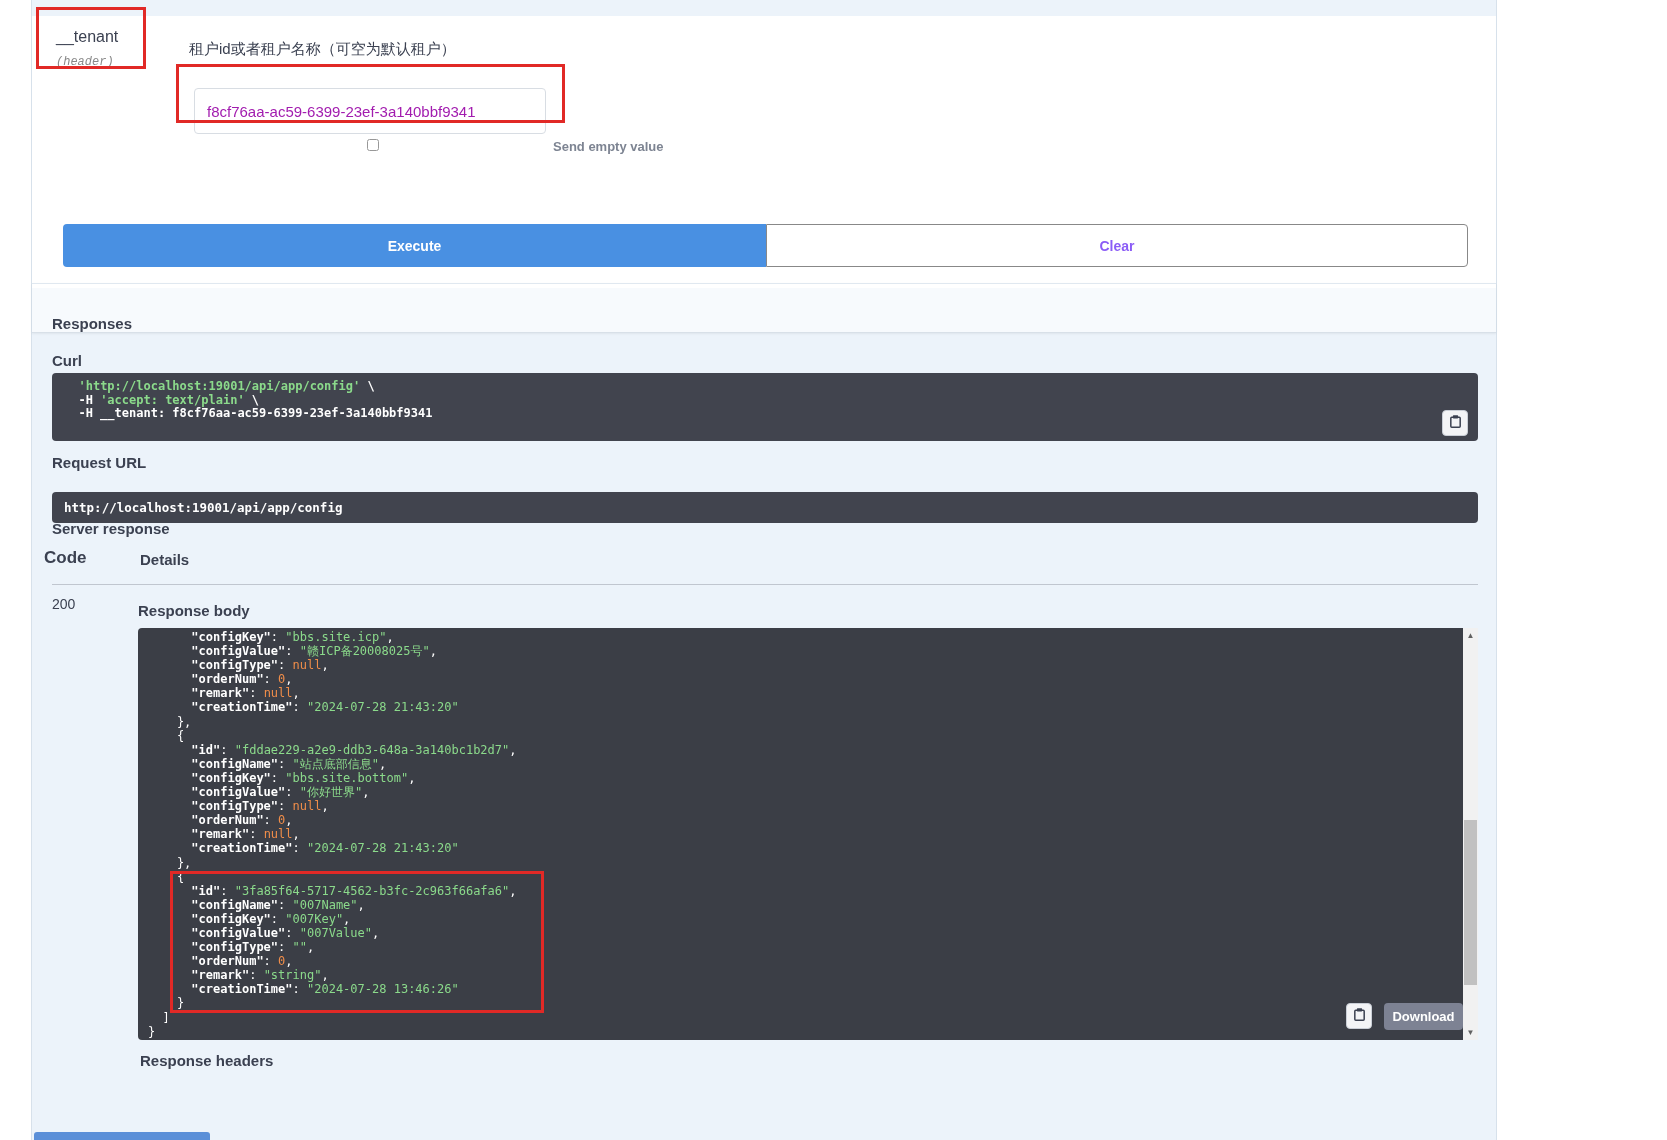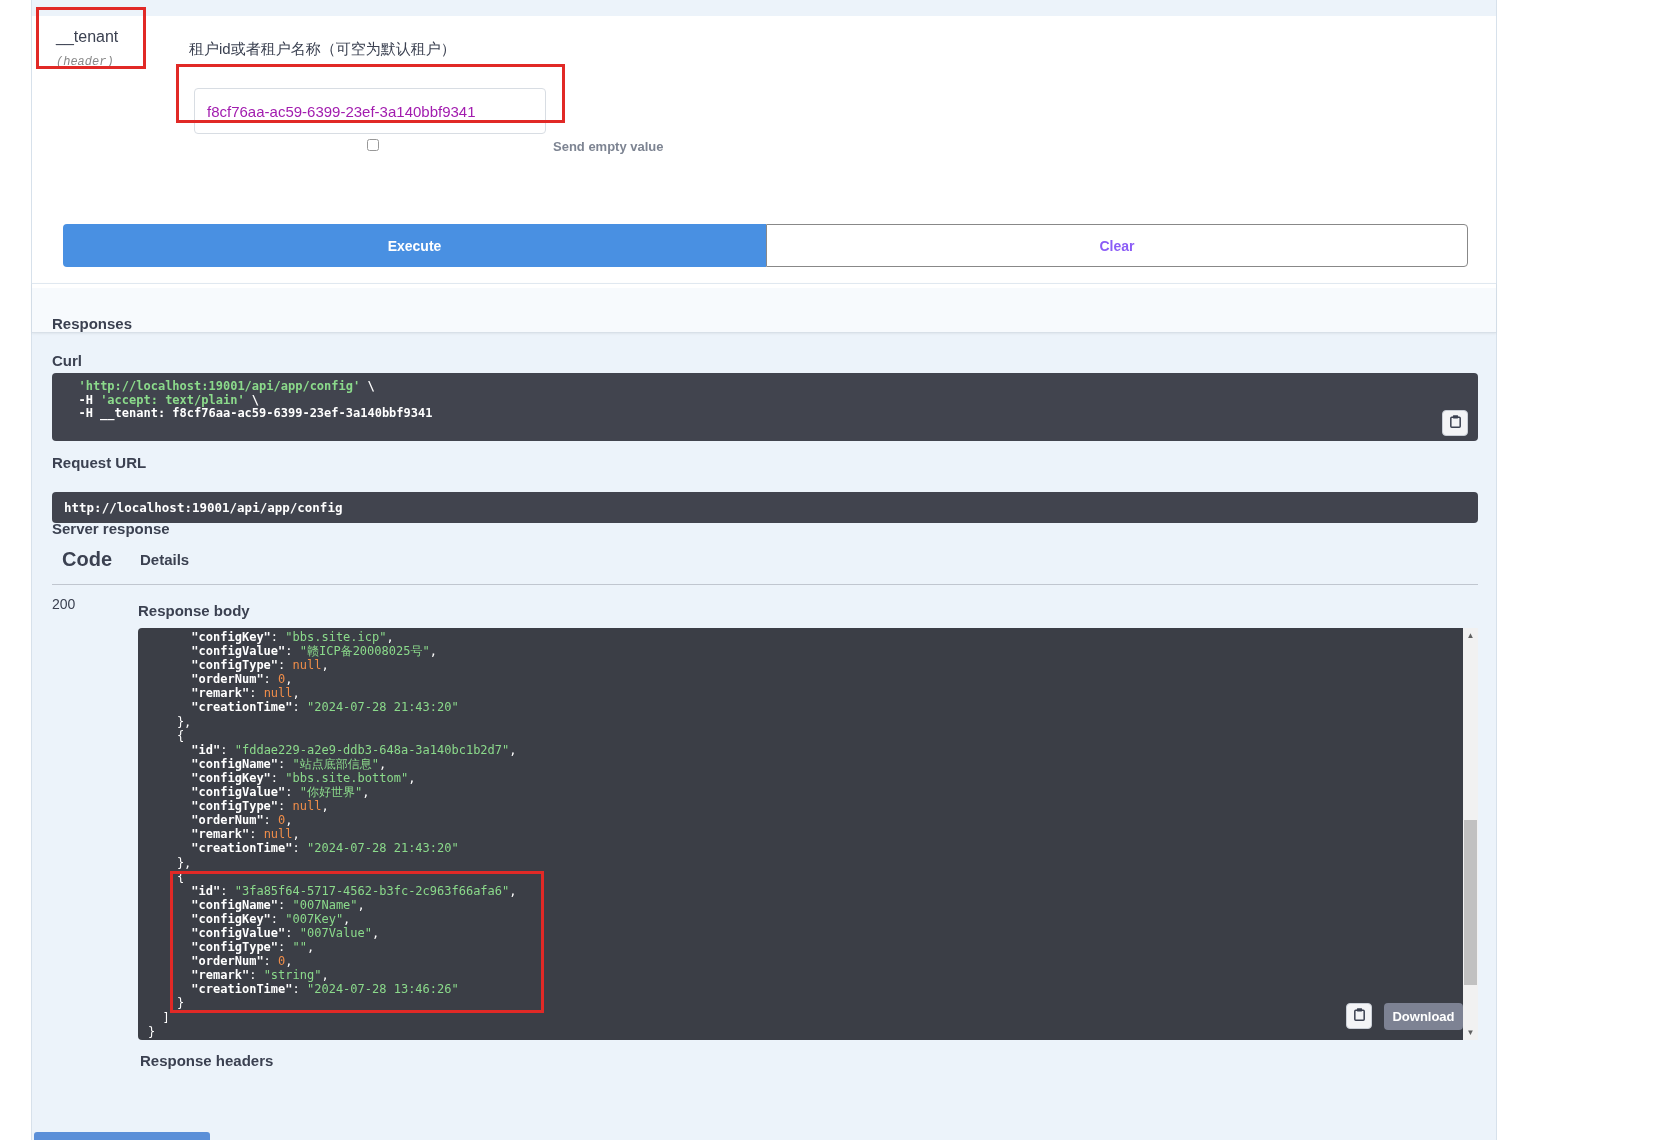--- a/index.html
+++ b/index.html
@@ -41,21 +41,21 @@
                    background:rgba(255,255,255,.6); border-top:1px solid #e0e8f0;
                    border-bottom:1px solid #d8e0e8; box-shadow:0 1px 2px rgba(0,0,0,.06);
                    display:flex; align-items:flex-end;margin-top:11px; }
   .responses-hdr h4 { margin-left:20px; font-size:15px; font-weight:700; color:#3b4151; }
 
   
   .sec-label { position:absolute; font-size:15px; font-weight:700; color:#3b4151; }
   .lbl-curl { left:20px; top:352px; }
   .lbl-requrl { left:20px; top:454px; }
   .lbl-serverresp { left:20px; top:520px; }
-  .lbl-code { left:30px; top:548px; font-size:20px; }
+  .lbl-code { left:12px; top:548px; font-size:17px; }
   .lbl-details { left:108px; top:551px; }
   .lbl-respbody { left:106px; top:602px; }
   .lbl-respheaders { left:108px; top:1052px; }
   .status-code { position:absolute; left:20px; top:596px; font-size:14px; color:#3b4151; }
   .code-hdr-line { position:absolute; left:20px; top:584px; width:1426px; height:1px;
                    background:rgba(59,65,81,.25); }
 
   .dark { background:#41444e; border-radius:4px; color:#fff;
           font-family:"DejaVu Sans Mono", "Liberation Mono", monospace; }
 

